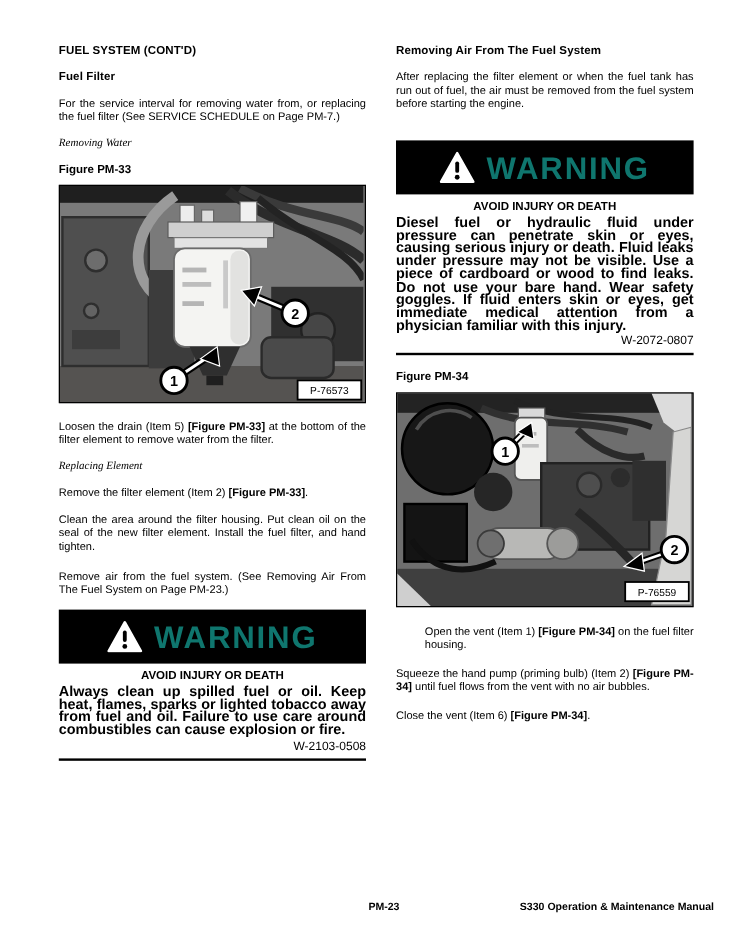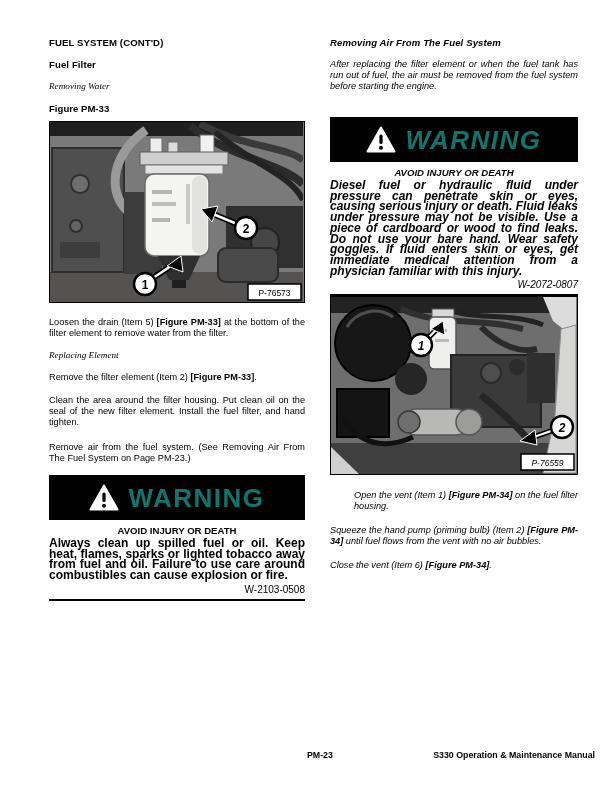--- a/index.html
+++ b/index.html
@@ -3,21 +3,21 @@
 <meta charset="utf-8">
 <style>
   html,body{margin:0;padding:0;background:#e8e8e8;}
   .page{
     position:relative;width:612px;height:792px;background:#ffffff;
     font-family:"Liberation Sans",sans-serif;color:#000;margin:0 auto;
     overflow:hidden;
   }
   .col{position:absolute;top:37px;}
   .col-left{left:49px;width:256px;}
-  .col-right{left:330px;width:248px;font-style:italic;}
+  .col-right{left:330px;width:248px;}
   h2,h3,p{margin:0;}
   .heading{font-size:9.6px;font-weight:bold;margin:0 0 11px 0;letter-spacing:.1px;}
   .body-text{font-size:9.2px;line-height:11px;text-align:justify;margin:0 0 11px 0;}
   .body-text:last-child{margin-bottom:0;}
   .subhead-italic{font-size:9.2px;font-style:italic;margin:2px 0 12px 0;font-family:Liberation Serif, serif;}
   .figure-label{font-size:9.6px;font-weight:bold;margin:2px 0 7px 0;}
   .photo-frame{border:1.5px solid #000;box-sizing:border-box;background:#777;margin:0 0 13px 0;}
   .photo-frame svg{display:block;}
   .warning-box{margin-top:7px;}
   .warning-band{
@@ -39,20 +39,21 @@
 </head>
 <body>
 
 <div class="page">
 
   <div class="col col-left">
 
     <h2 class="heading">FUEL SYSTEM (CONT'D)</h2>
     <h3 class="heading">Fuel Filter</h3>
 
+    <p class="body-text">For the service interval for removing water from, or replacing the fuel filter (See SERVICE SCHEDULE on Page PM-7.)</p>
 
     <p class="subhead-italic">Removing Water</p>
 
     <p class="figure-label">Figure PM-33</p>
 
     <div class="photo-frame">
       <svg width="253" height="180" viewBox="0 0 253 180">
         <rect x="0" y="0" width="253" height="180" fill="#7a7a7a"></rect>
         <rect x="0" y="0" width="253" height="14" fill="#1f1f1f"></rect>
         <rect x="0" y="150" width="253" height="30" fill="#555351"></rect>
@@ -154,20 +155,21 @@
           <circle cx="15" cy="21.7" r="2" fill="#000"></circle>
         </svg>
         <span class="warning-word">WARNING</span>
       </div>
       <p class="warning-subtitle">AVOID INJURY OR DEATH</p>
       <p class="warning-body">Diesel fuel or hydraulic fluid under pressure can penetrate skin or eyes, causing serious injury or death. Fluid leaks under pressure may not be visible. Use a piece of cardboard or wood to find leaks. Do not use your bare hand. Wear safety goggles. If fluid enters skin or eyes, get immediate medical attention from a physician familiar with this injury.</p>
       <p class="warning-code">W-2072-0807</p>
       <hr class="warning-rule">
     </div>
 
+    <p class="figure-label" style="margin-top:13px;">Figure PM-34</p>
 
     <div class="photo-frame">
       <svg width="245" height="177" viewBox="0 0 245 177">
         <rect x="0" y="0" width="245" height="177" fill="#6e6e6e"></rect>
         <rect x="0" y="0" width="245" height="16" fill="#232323"></rect>
         <rect x="0" y="146" width="245" height="31" fill="#3f3f3f"></rect>
 
         <polygon points="212,0 245,0 245,42 222,24" fill="#dcdcdc"></polygon>
         <polygon points="230,32 245,28 245,176 212,176 224,118" fill="#d6d6d4" stroke="#8a8a8a" stroke-width="1"></polygon>
         <polygon points="0,150 28,177 0,177" fill="#cfcfcf"></polygon>

